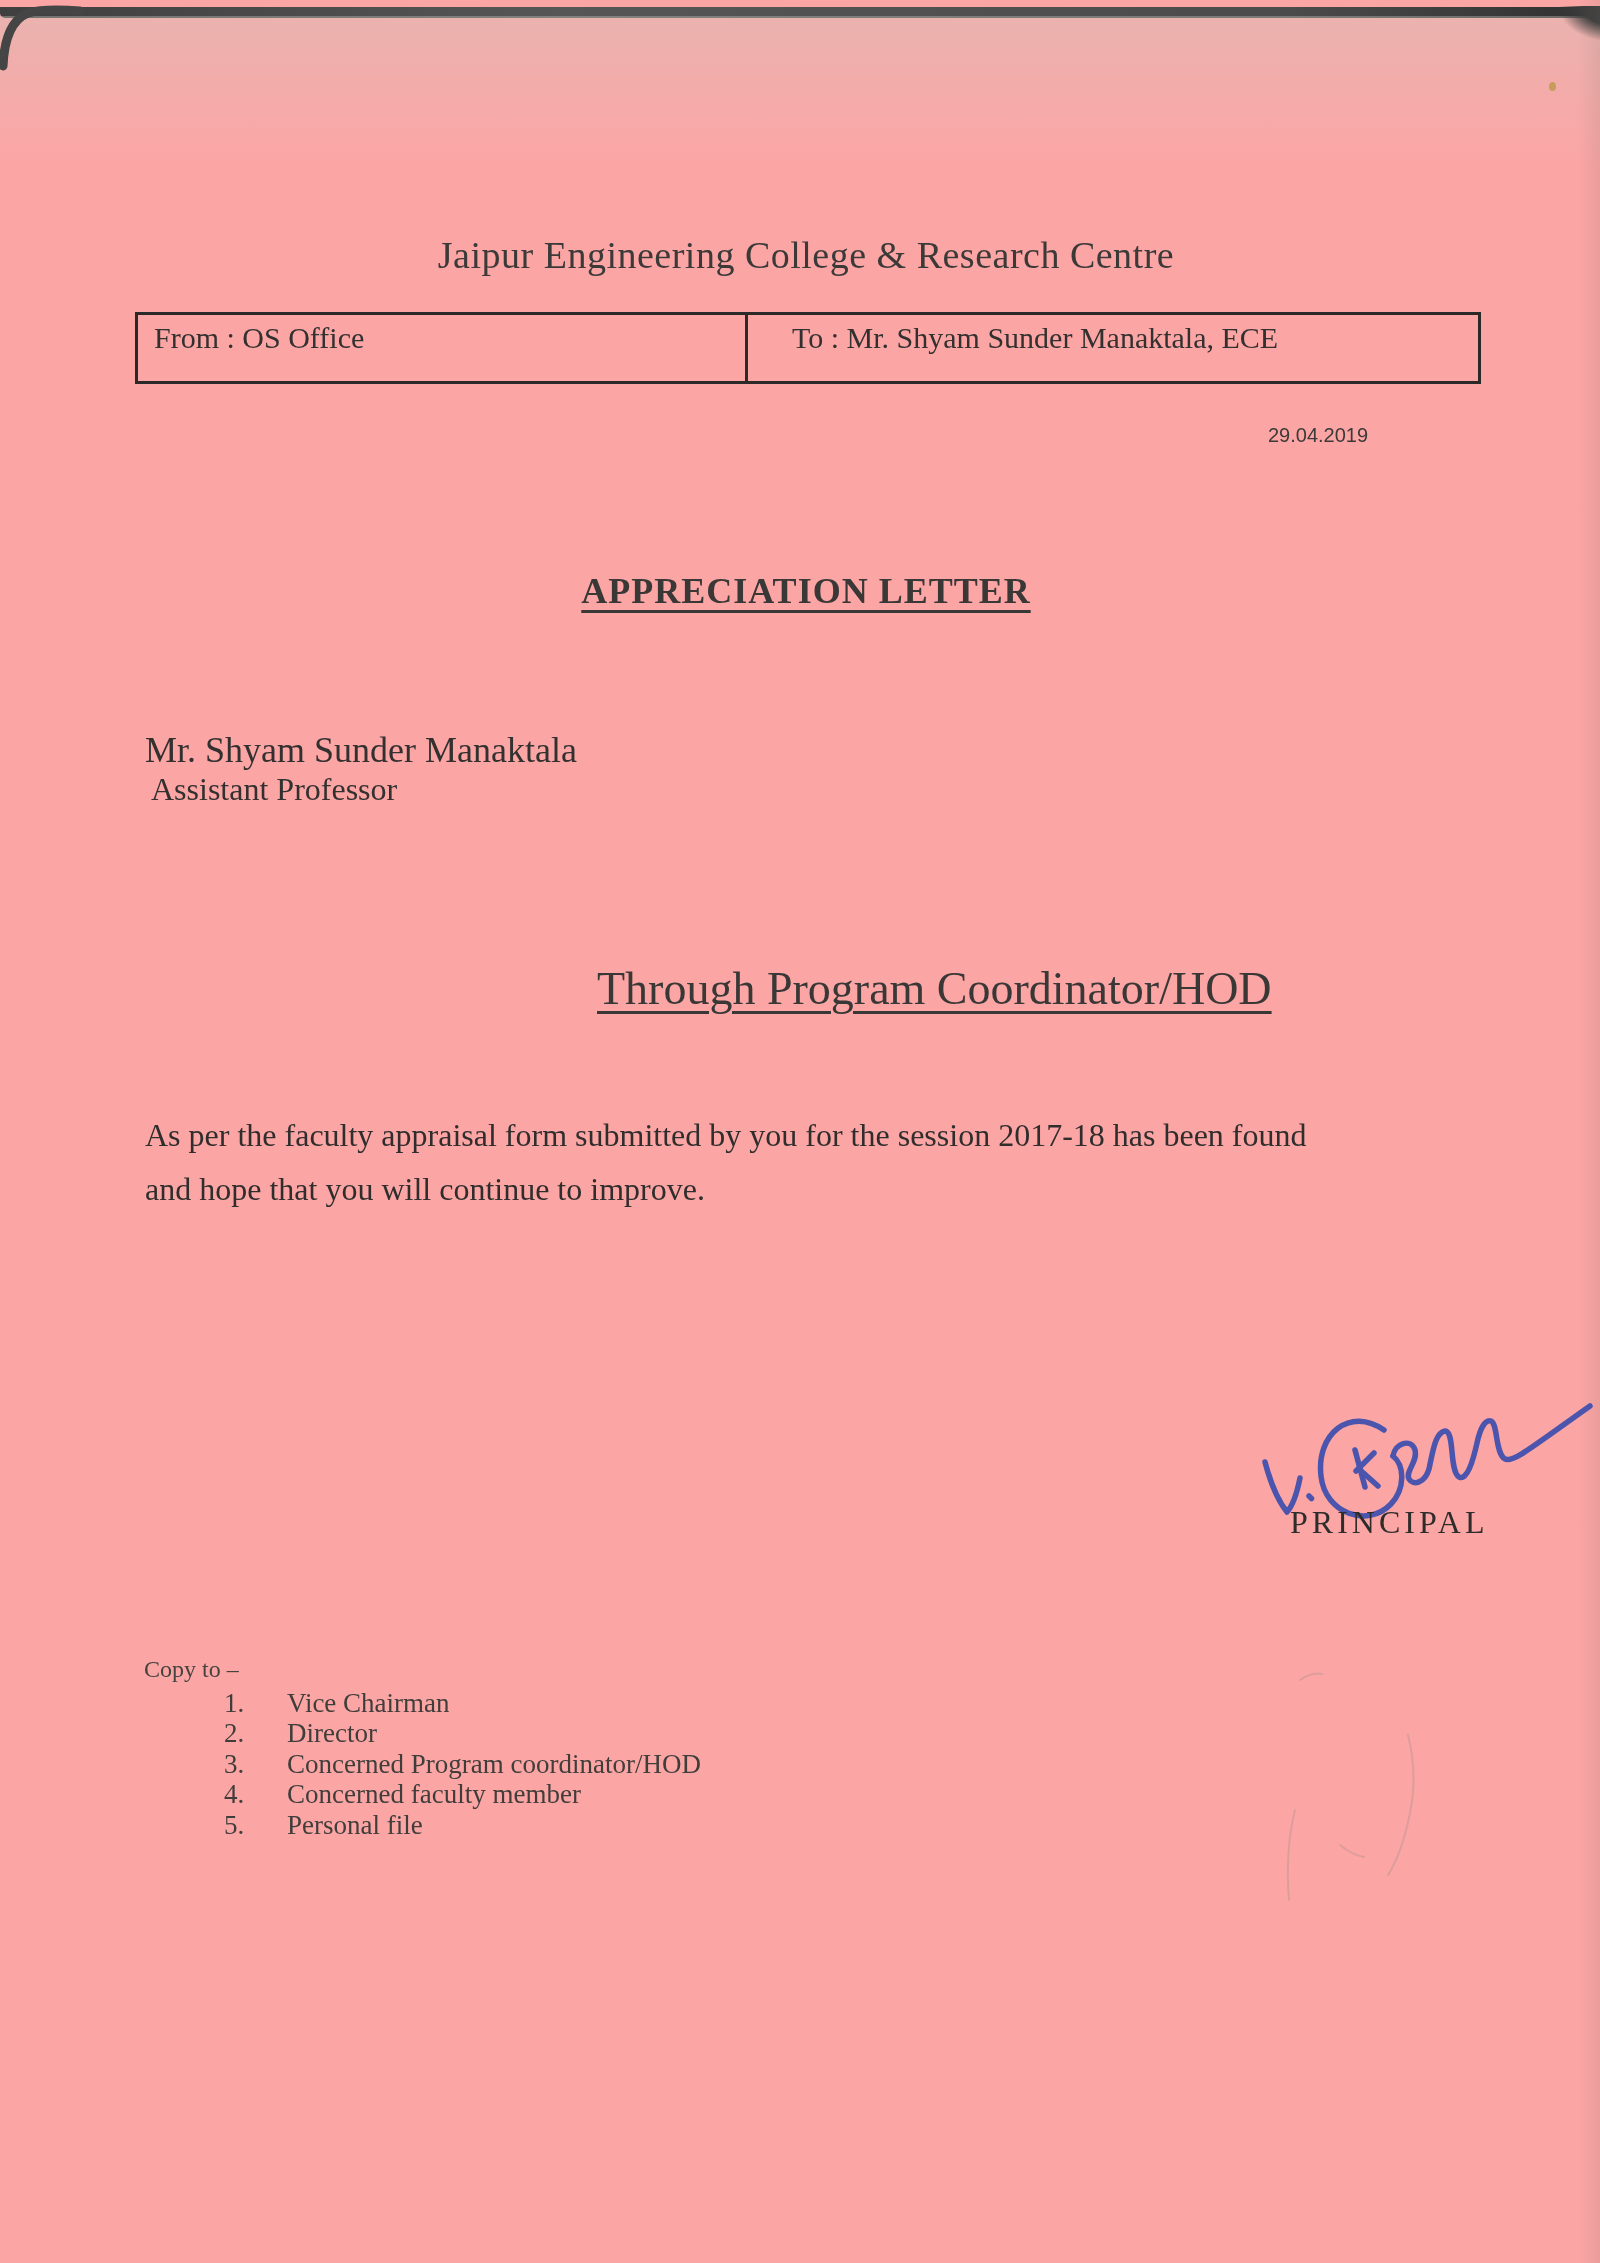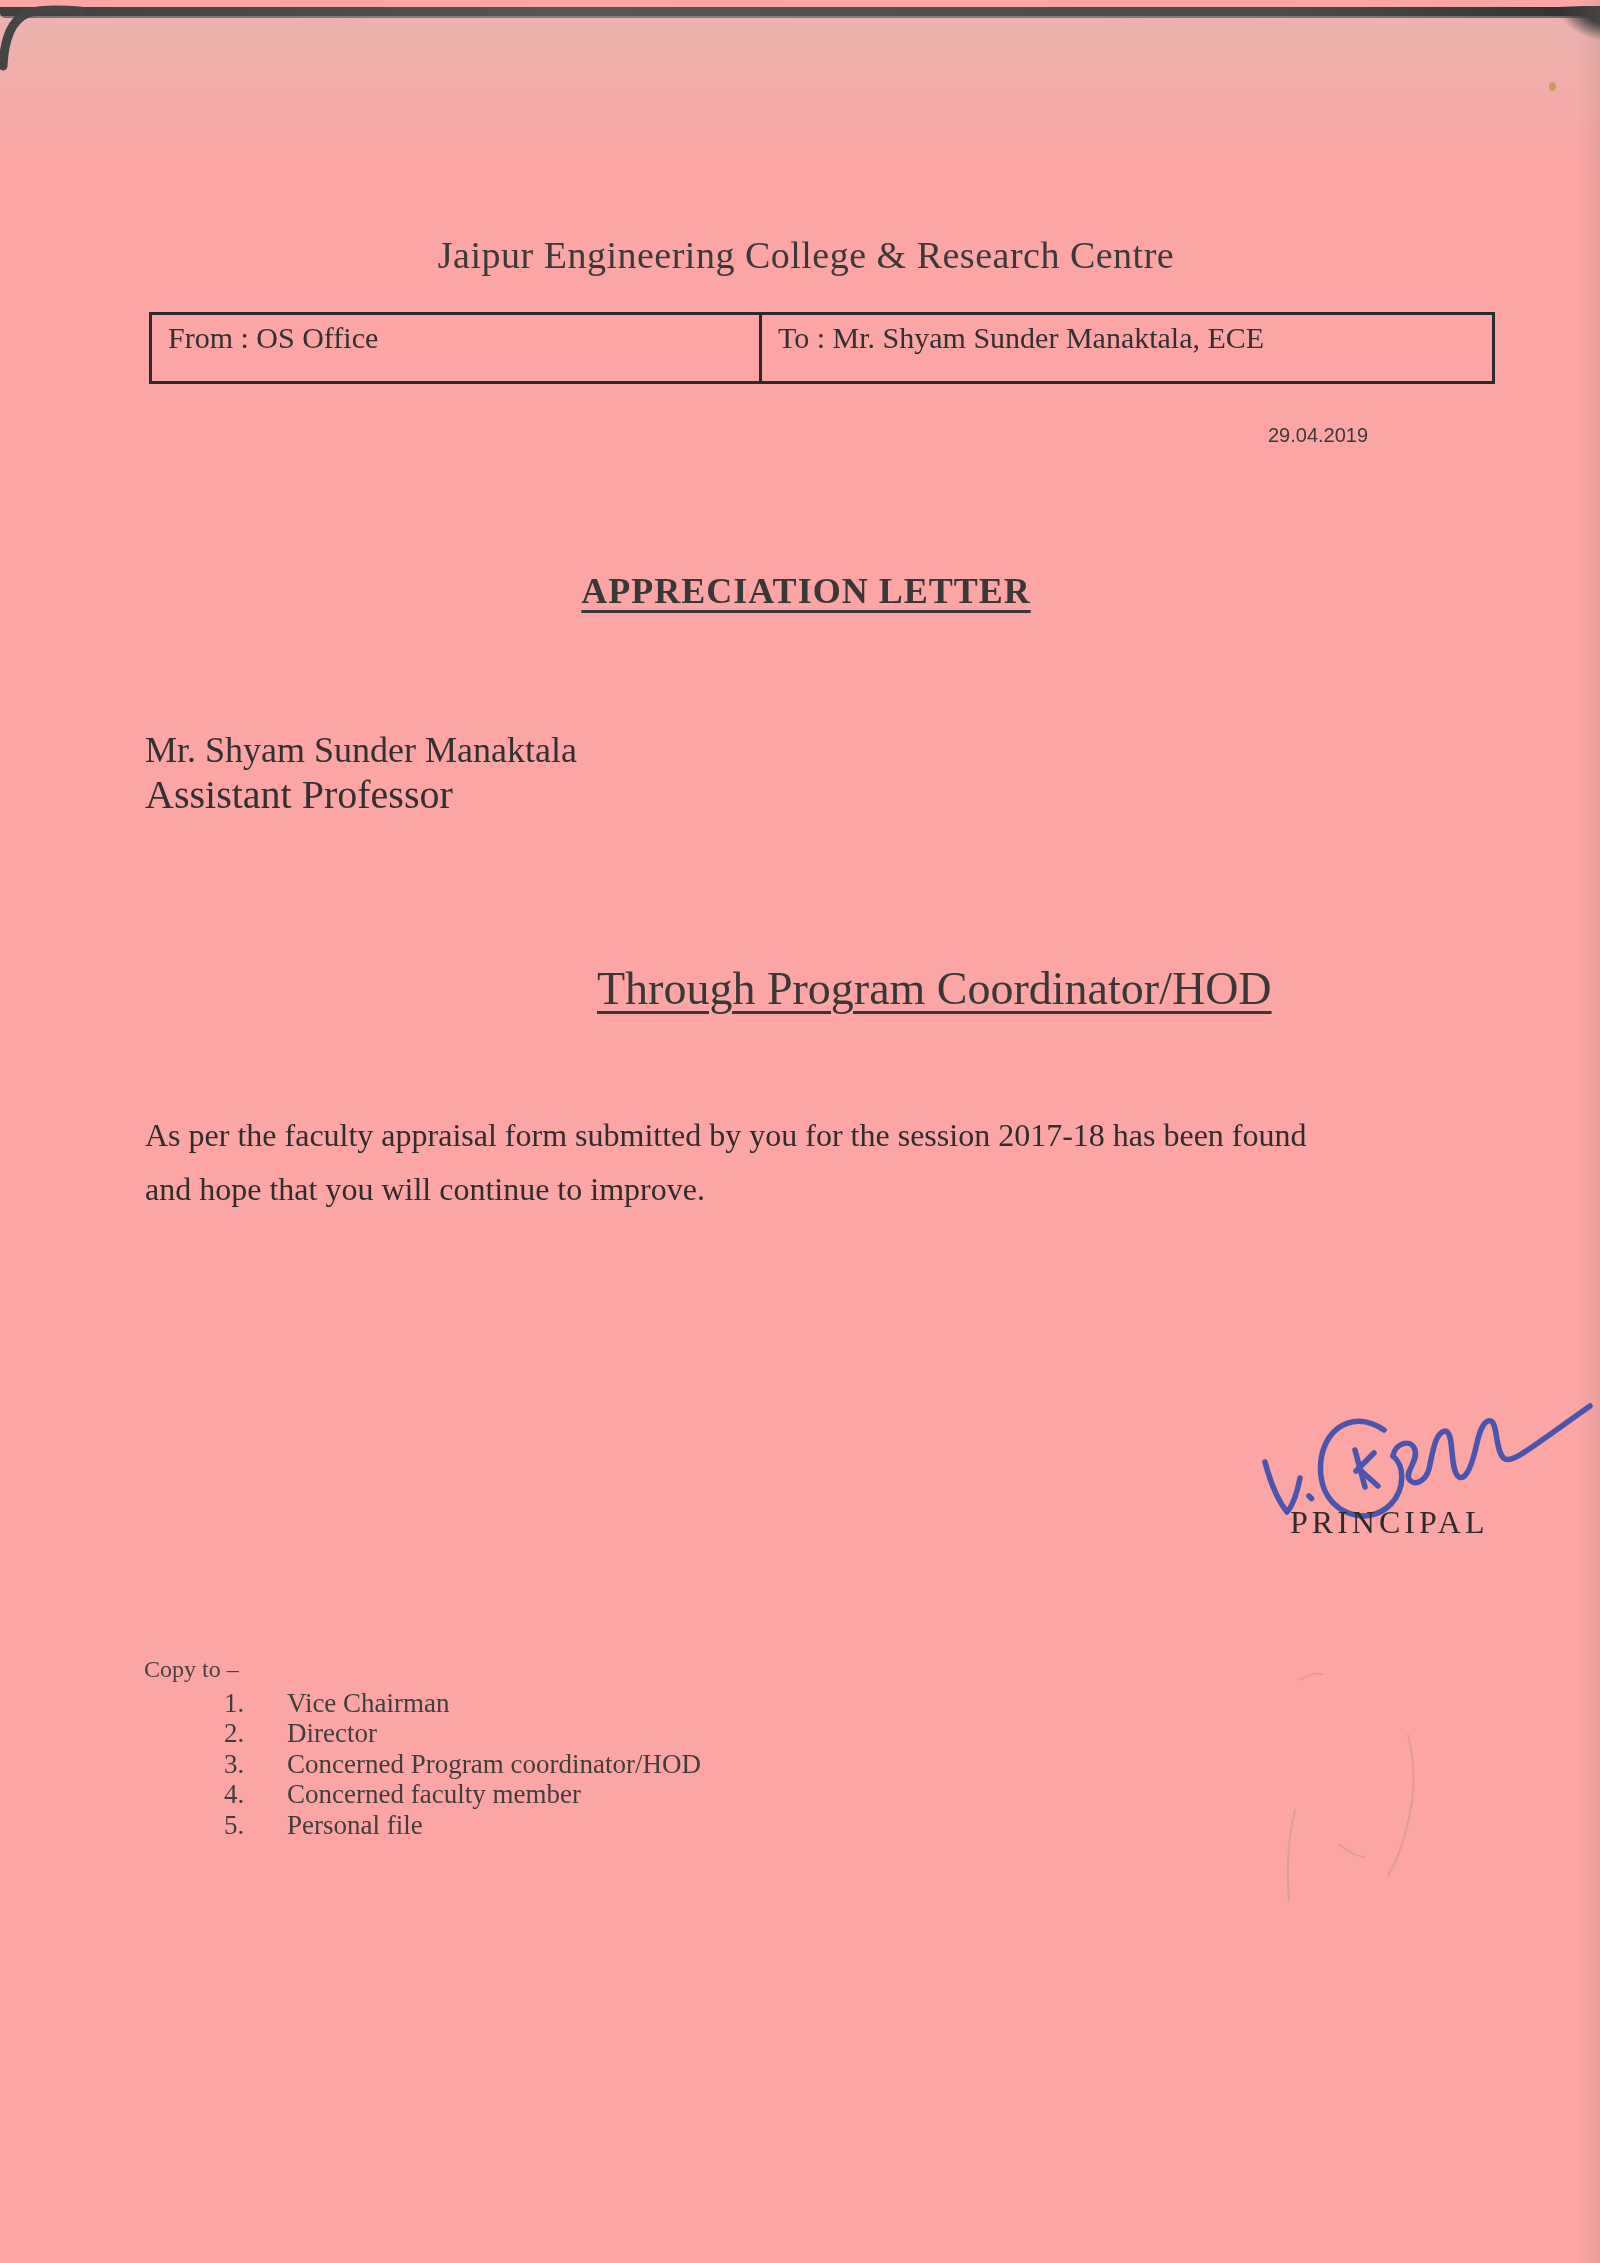--- a/index.html
+++ b/index.html
@@ -36,38 +36,39 @@
     background:#c09a4e;opacity:.85;
   }
   .scan-scratches{position:absolute;left:1240px;top:1640px;}
   
   .abs{position:absolute;}
   .institution{
     left:0;right:0;top:233px;text-align:center;
     font-size:38px;letter-spacing:.5px;color:#3c3a39;
   }
   .meta-table{
-    left:149px;top:312px;width:1340px;height:66px;
+    left:135px;top:312px;width:1340px;height:66px;
     border:3px solid #2c2a29;display:flex;
     font-size:30px;
+    gap:28px;
   }
   .meta-cell{padding:6px 16px 0 16px;box-sizing:border-box;}
   .meta-cell.from{width:610px;border-right:3px solid #2c2a29;}
   .meta-cell.to{flex:1;}
   .letter-date{
     left:1268px;top:424px;font-size:20px;
     font-family:"Liberation Sans", sans-serif;color:#3b3a38;
   }
   .letter-heading{
     left:0;right:0;top:570px;text-align:center;
     font-size:36px;font-weight:bold;letter-spacing:1px;color:#3a3836;
     text-decoration:underline;text-underline-offset:7px;text-decoration-thickness:3px;
   }
   .recipient-name{left:145px;top:729px;font-size:36px;}
-  .recipient-designation{left:145px;top:771px;font-size:40px;}
+  .recipient-designation{left:151px;top:771px;font-size:32px;}
   .through-line{
     left:597px;top:962px;font-size:46px;color:#3a3836;
     text-decoration:underline;text-underline-offset:7px;text-decoration-thickness:2.5px;
   }
   .body-par{left:145px;top:1108px;width:1350px;font-size:32px;line-height:54px;color:#302e2d;}
   .signature-svg{left:1232px;top:1390px;}
   .principal-label{left:1290px;top:1504px;font-size:32px;letter-spacing:4px;color:#2f2d2c;}
   .copy-to-label{left:144px;top:1656px;font-size:24px;color:#45433f;}
   .copy-list{left:224px;top:1688px;font-size:27px;line-height:30.4px;color:#403e3b;}
   .copy-row{display:flex;}

